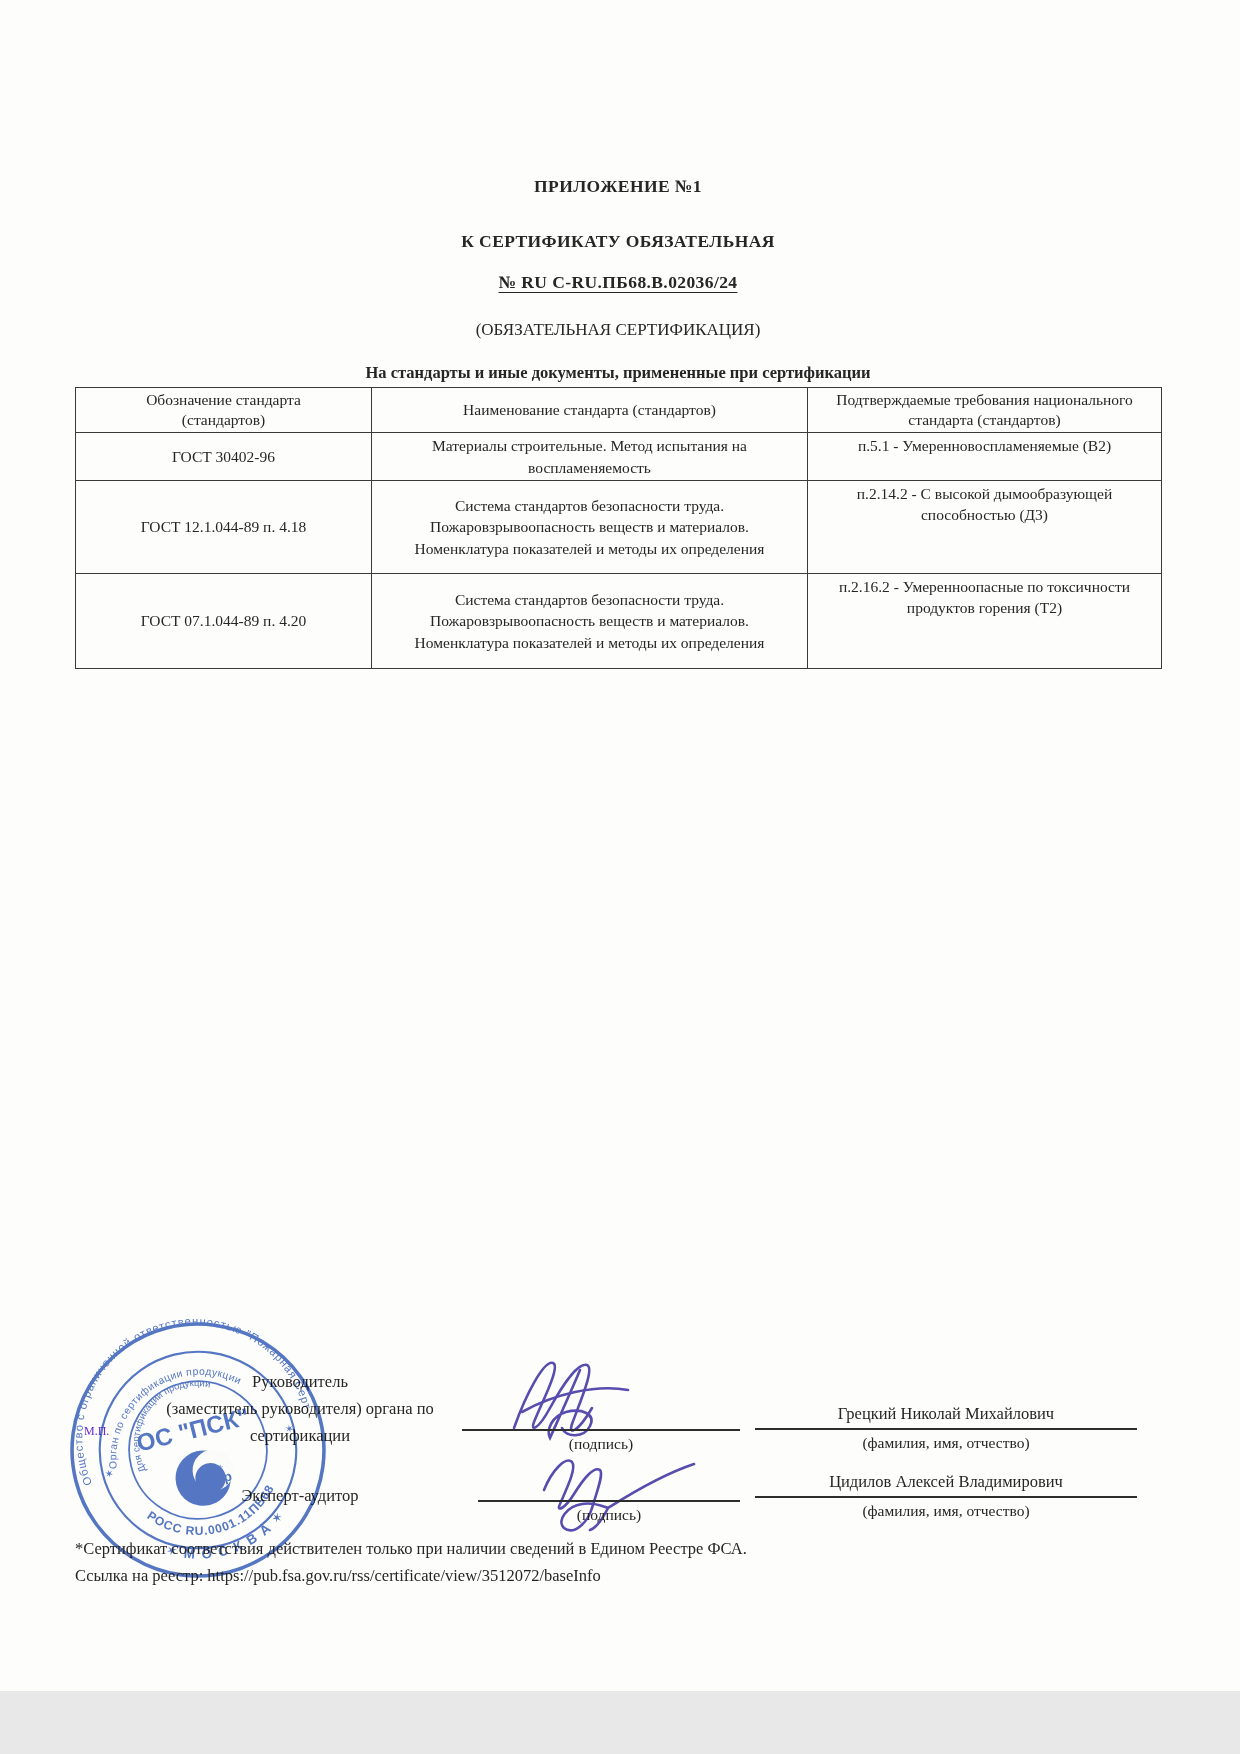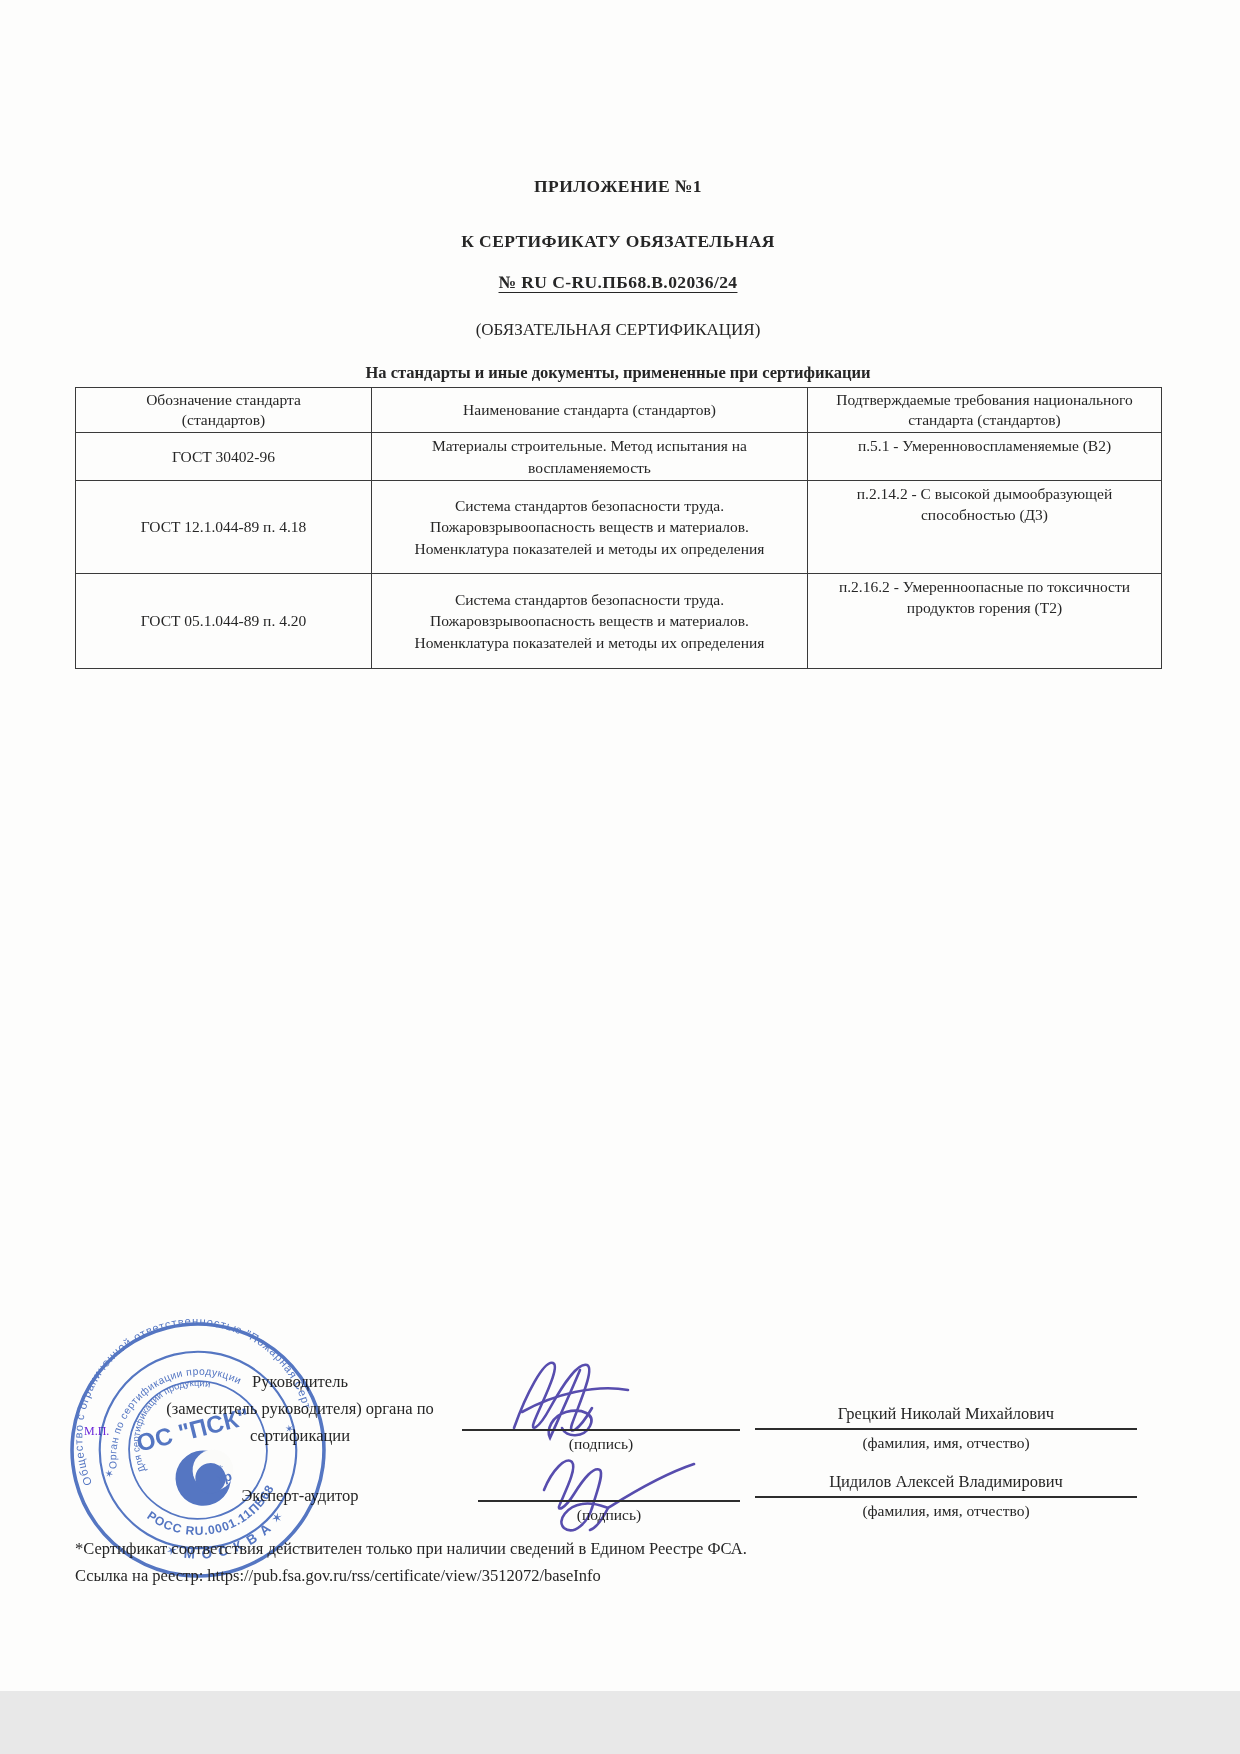--- a/index.html
+++ b/index.html
@@ -81,21 +81,21 @@
         <td>ГОСТ 30402-96</td>
         <td>Материалы строительные. Метод испытания на воспламеняемость</td>
         <td style="vertical-align:top">п.5.1 - Умеренновоспламеняемые (В2)</td>
       </tr>
       <tr style="height:93px">
         <td>ГОСТ 12.1.044-89 п. 4.18</td>
         <td>Система стандартов безопасности труда. Пожаровзрывоопасность веществ и материалов. Номенклатура показателей и методы их определения</td>
         <td style="vertical-align:top">п.2.14.2 - С высокой дымообразующей способностью (Д3)</td>
       </tr>
       <tr style="height:95px">
-        <td>ГОСТ 05.1.044-89 п. 4.20</td>
+        <td>ГОСТ 07.1.044-89 п. 4.20</td>
         <td>Система стандартов безопасности труда. Пожаровзрывоопасность веществ и материалов. Номенклатура показателей и методы их определения</td>
         <td style="vertical-align:top">п.2.16.2 - Умеренноопасные по токсичности продуктов горения (Т2)</td>
       </tr>
     </tbody>
       </table>
   </div>
 
   <div class="abs mp" style="left:84px;top:1424px;">М.П.</div>
 
   <div class="abs sig-label" style="left:100px;top:1368px;width:400px;">

